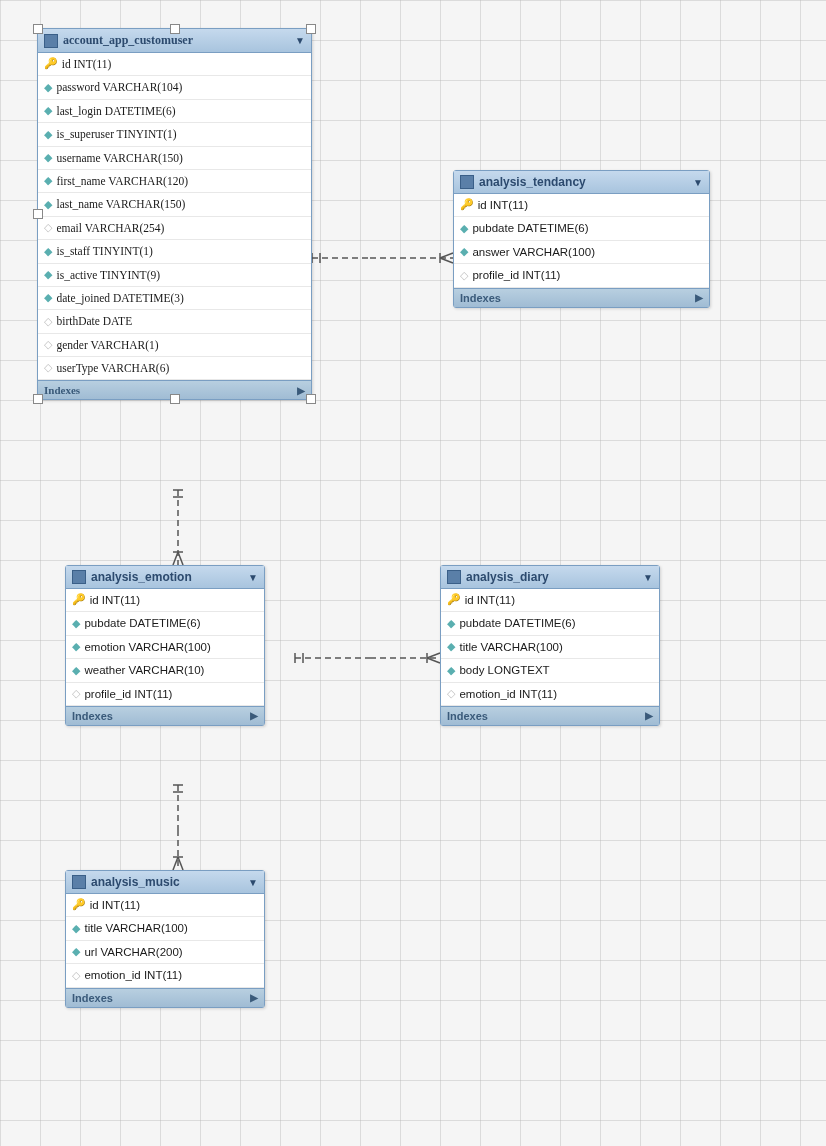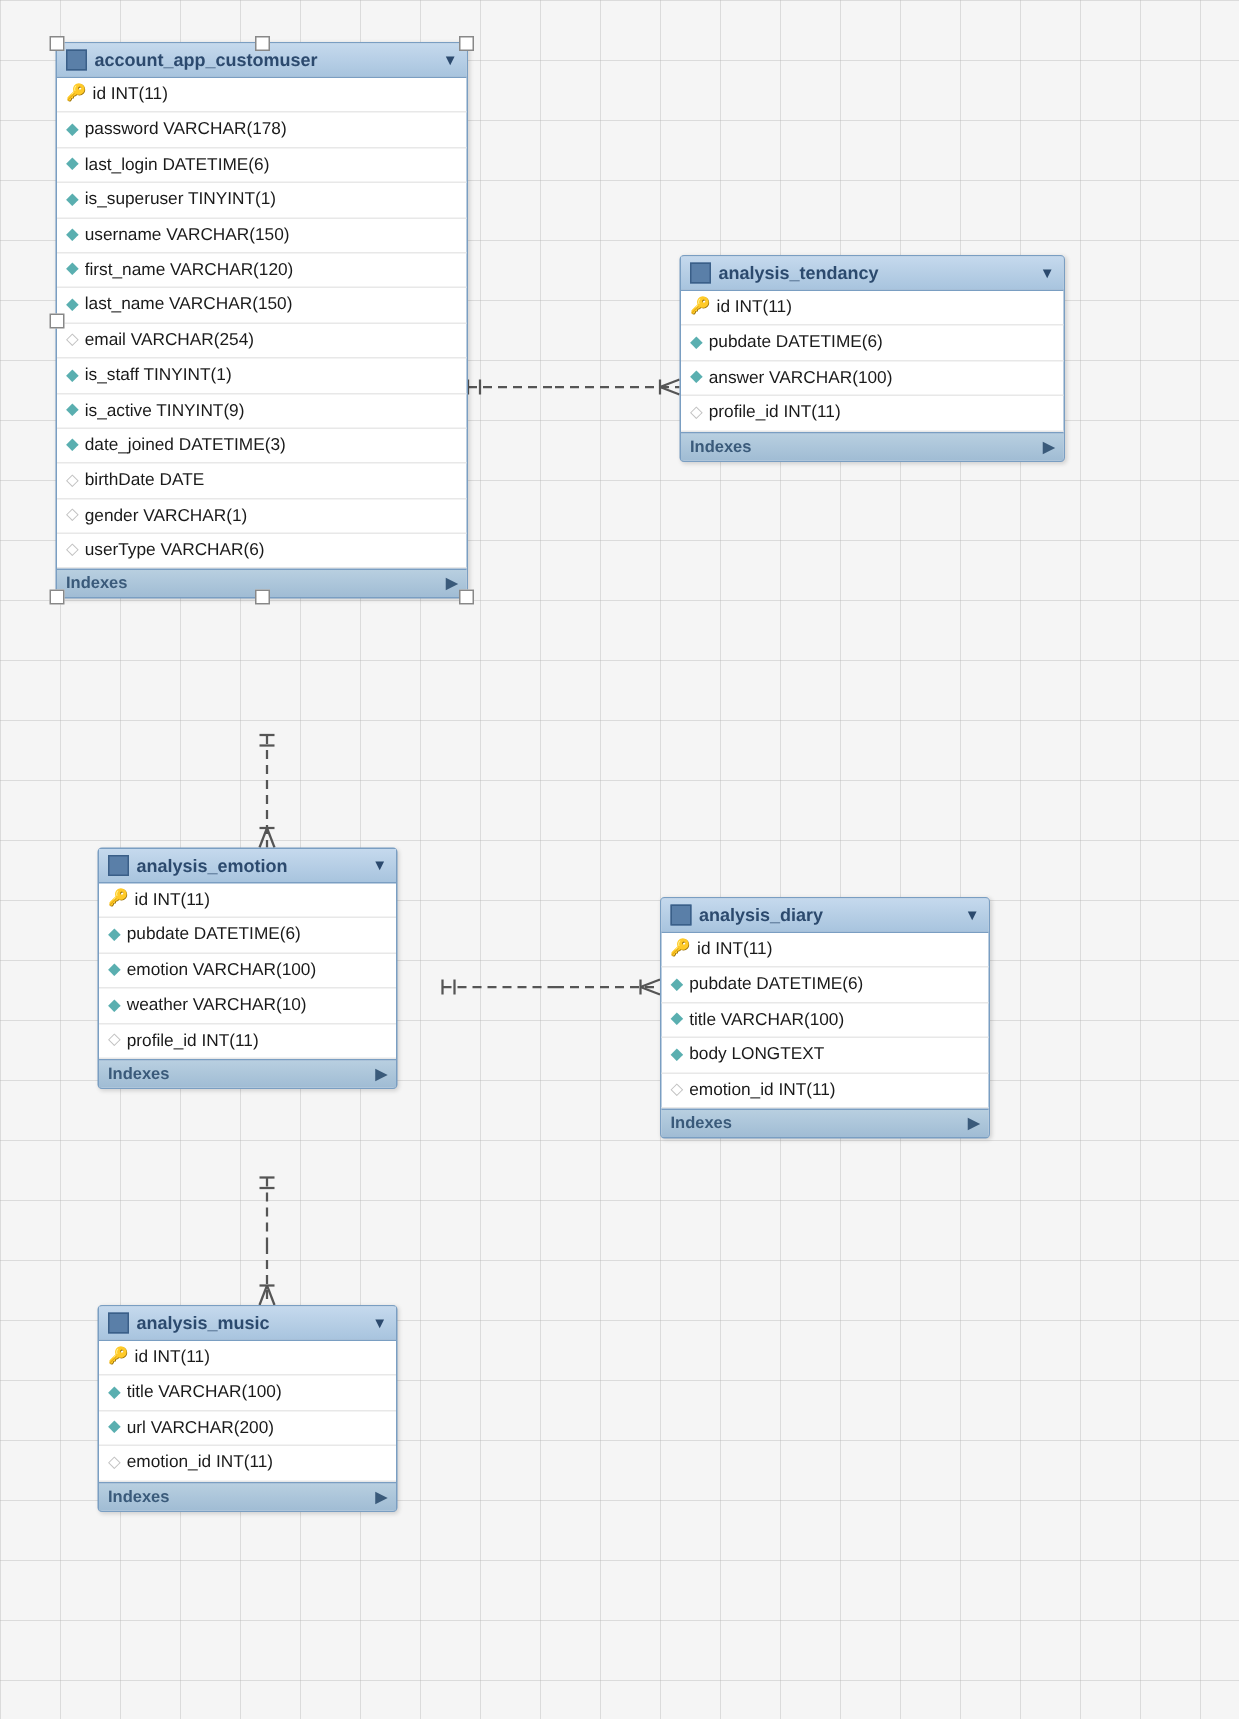--- a/index.html
+++ b/index.html
@@ -154,42 +154,42 @@
     <line x1="178" y1="830" x2="178" y2="870" stroke="#555" stroke-width="1.5" stroke-dasharray="6,4"></line>
 
     <line x1="173" y1="870" x2="178" y2="857" stroke="#555" stroke-width="1.5"></line>
     <line x1="183" y1="870" x2="178" y2="857" stroke="#555" stroke-width="1.5"></line>
     <line x1="173" y1="857" x2="183" y2="857" stroke="#555" stroke-width="1.5"></line>
 
     <line x1="173" y1="785" x2="183" y2="785" stroke="#555" stroke-width="1.5"></line>
     <line x1="173" y1="792" x2="183" y2="792" stroke="#555" stroke-width="1.5"></line>
   </svg>
 
-  <div class="table-box" style="left:37px; top:28px; width:275px;">
+  <div class="table-box" style="left:37px; top:28px; width:275px;font-family:Liberation Serif, serif;">
 
     <div class="handle" style="top:-5px; left:-5px;"></div>
     <div class="handle" style="top:-5px; left:50%; transform:translateX(-50%);"></div>
     <div class="handle" style="top:-5px; right:-5px;"></div>
     <div class="handle" style="bottom:-5px; left:-5px;"></div>
     <div class="handle" style="bottom:-5px; left:50%; transform:translateX(-50%);"></div>
     <div class="handle" style="bottom:-5px; right:-5px;"></div>
     <div class="handle" style="top:50%; left:-5px; transform:translateY(-50%);"></div>
 
     <div class="table-header">
       <span class="table-icon"></span>
       <span>account_app_customuser</span>
       <span class="table-dropdown">▼</span>
     </div>
     <div class="table-row">
       <span class="field-icon-key">🔑</span>
       <span class="field-text">id INT(11)</span>
     </div>
     <div class="table-row">
       <span class="field-icon-diamond">◆</span>
-      <span class="field-text">password VARCHAR(178)</span>
+      <span class="field-text">password VARCHAR(104)</span>
     </div>
     <div class="table-row">
       <span class="field-icon-diamond">◆</span>
       <span class="field-text">last_login DATETIME(6)</span>
     </div>
     <div class="table-row">
       <span class="field-icon-diamond">◆</span>
       <span class="field-text">is_superuser TINYINT(1)</span>
     </div>
     <div class="table-row">
@@ -291,21 +291,21 @@
     <div class="table-row">
       <span class="field-icon-diamond-outline">◇</span>
       <span class="field-text">profile_id INT(11)</span>
     </div>
     <div class="table-footer">
       <span>Indexes</span>
       <span class="footer-arrow">▶</span>
     </div>
   </div>
 
-  <div class="table-box" style="left:440px; top:565px; width:220px;margin-top:33px;">
+  <div class="table-box" style="left:440px; top:565px; width:220px;">
     <div class="table-header">
       <span class="table-icon"></span>
       <span>analysis_diary</span>
       <span class="table-dropdown">▼</span>
     </div>
     <div class="table-row">
       <span class="field-icon-key">🔑</span>
       <span class="field-text">id INT(11)</span>
     </div>
     <div class="table-row">

